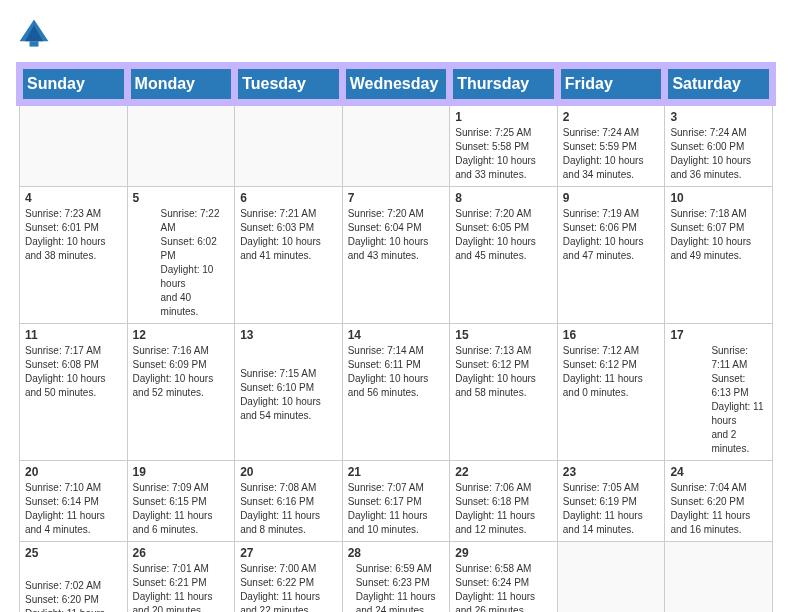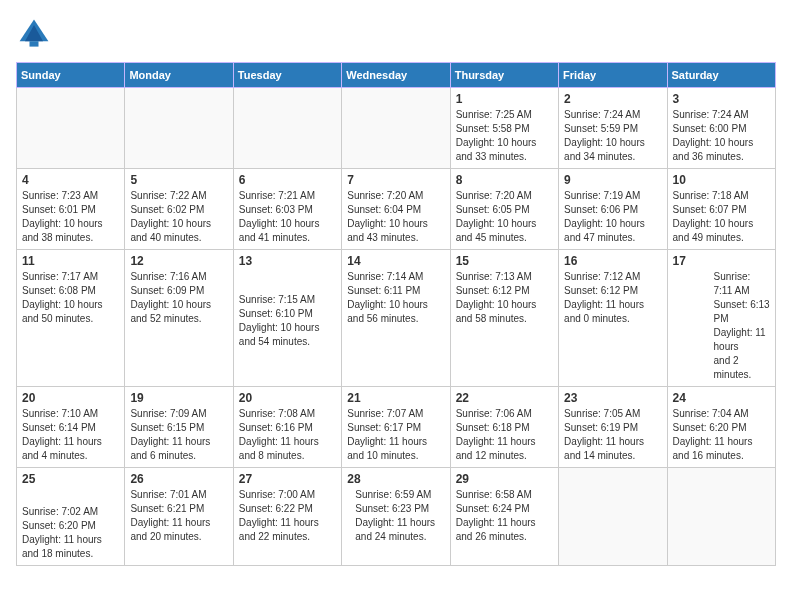--- a/index.html
+++ b/index.html
@@ -45,25 +45,25 @@
       color: #555;
     }
     table {
       width: 100%;
       border-collapse: collapse;
       table-layout: fixed;
     }
     th {
       background-color: #2a7aba;
       color: white;
-      font-size: 11px;
+      font-size: 16px;
       font-weight: bold;
       padding: 6px 4px;
       text-align: left;
-      border: 1px solid #c4b5fd;
+      border: 7px solid #c4b5fd;
     }
     td {
       border: 1px solid #ccc;
       vertical-align: top;
       padding: 4px 5px;
       font-size: 10.5px;
       color: #333;
       height: 80px;
       background: #fff;
     }
@@ -145,21 +145,21 @@
       <tr>
         <td>
           <div class="day-number">4</div>
           <div class="day-info" style="white-space: pre-line;">Sunrise: 7:23 AM
 Sunset: 6:01 PM
 Daylight: 10 hours
 and 38 minutes.</div>
         </td>
         <td>
           <div class="day-number">5</div>
-          <div class="day-info" style="white-space: pre-line;">Sunrise: 7:22 AM
+          <div class="day-info" style="white-space: pre-line; margin-left: 28px;">Sunrise: 7:22 AM
 Sunset: 6:02 PM
 Daylight: 10 hours
 and 40 minutes.</div>
         </td>
         <td>
           <div class="day-number">6</div>
           <div class="day-info" style="white-space: pre-line;">Sunrise: 7:21 AM
 Sunset: 6:03 PM
 Daylight: 10 hours
 and 41 minutes.</div>

